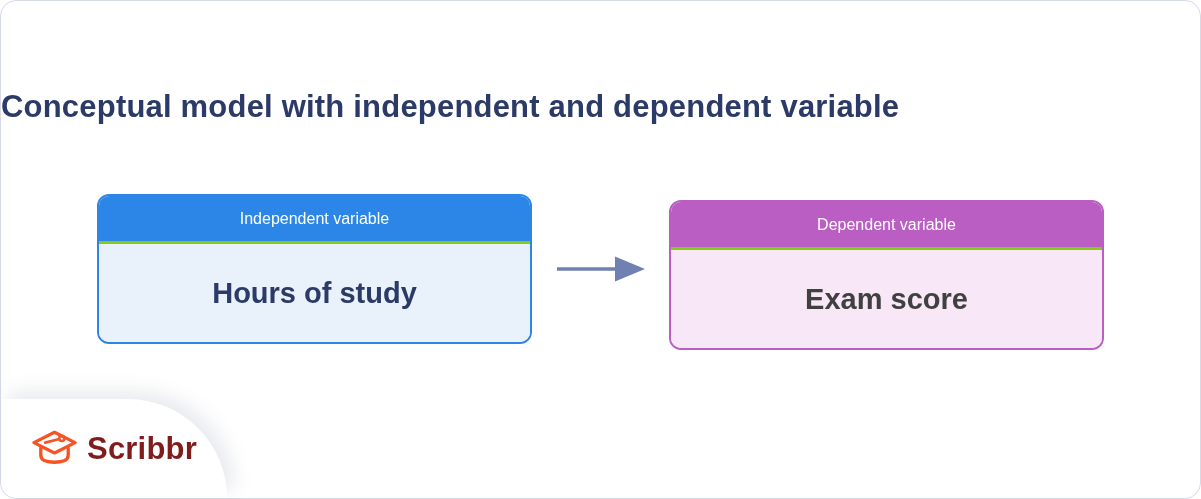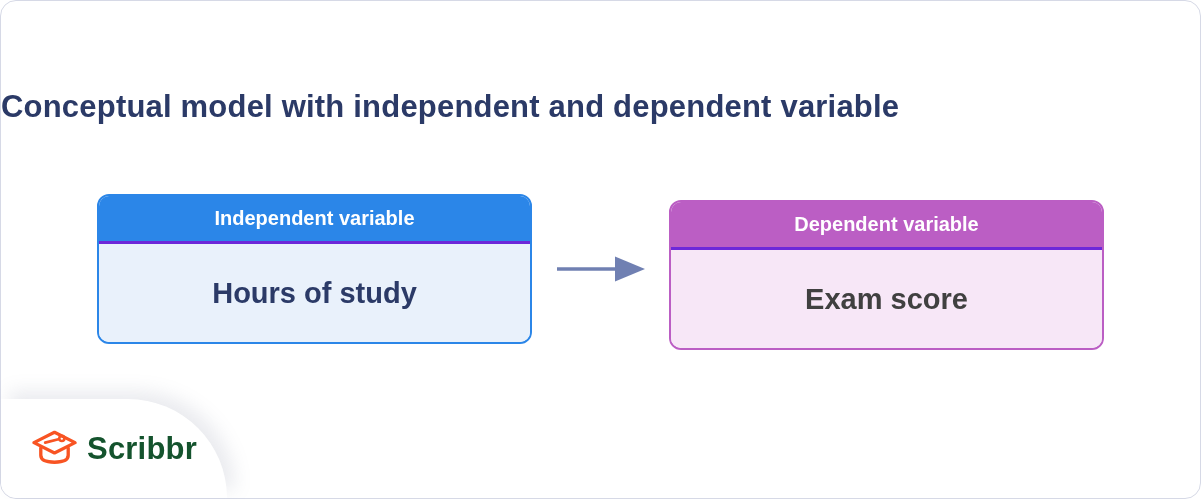--- a/index.html
+++ b/index.html
@@ -26,22 +26,22 @@
   }
   .var-box {
     width:435px; height:150px;
     border:2px solid; border-radius:12px;
     overflow:hidden;
     display:flex; flex-direction:column;
   }
   .var-box .box-header {
     height:48px; flex:0 0 auto;
     display:flex; align-items:center; justify-content:center;
-    font-size:20px; font-weight:700;
-    border-bottom:3px solid #6d28d9;
+    font-size:16px; font-weight:400;
+    border-bottom:3px solid #84cc16;
   }
   .var-box .box-body {
     flex:1 1 auto;
     display:flex; align-items:center; justify-content:center;
     font-size:29px; font-weight:700;
   }
   .arrow-wrap {
     flex:1 1 auto;
     display:flex; align-items:center; justify-content:center;
   }
@@ -87,16 +87,16 @@
 
   </div>
 
   <div class="logo-tab">
     <svg width="47" height="40" viewBox="0 0 48 40" fill="none" style="stroke: rgb(248, 84, 35);">
       <path d="M24 3 L45 13.5 L24 24 L3 13.5 Z" stroke-width="3.4" stroke-linejoin="round" stroke-linecap="round" fill="none"></path>
       <path d="M14.5 13.5 L28 10" stroke-width="2.8" stroke-linecap="round" fill="none"></path>
       <circle cx="31.5" cy="9.2" r="2.6" stroke-width="2.6" fill="none"></circle>
       <path d="M10 19 L10 26.5 Q10 33.5 24 33.5 Q38 33.5 38 26.5 L38 19" stroke-width="3.4" stroke-linecap="round" fill="none"></path>
     </svg>
-    <span class="logo-text" style="color: #14532d;">Scribbr</span>
+    <span class="logo-text" style="color: #7f1d1d;">Scribbr</span>
   </div>
 
 </div>
 
 </body></html>

